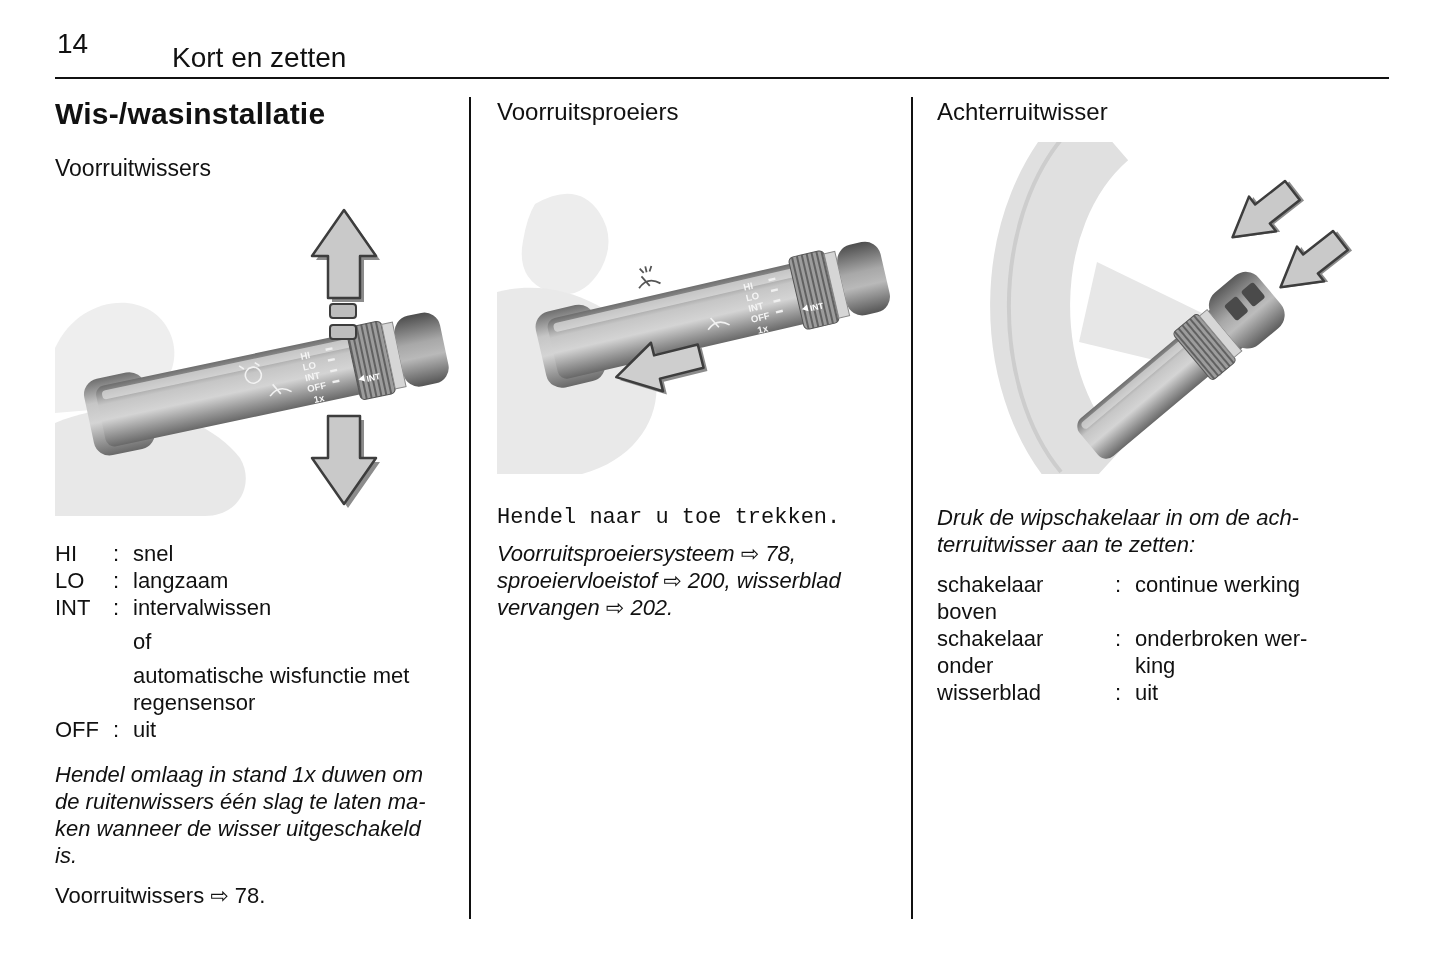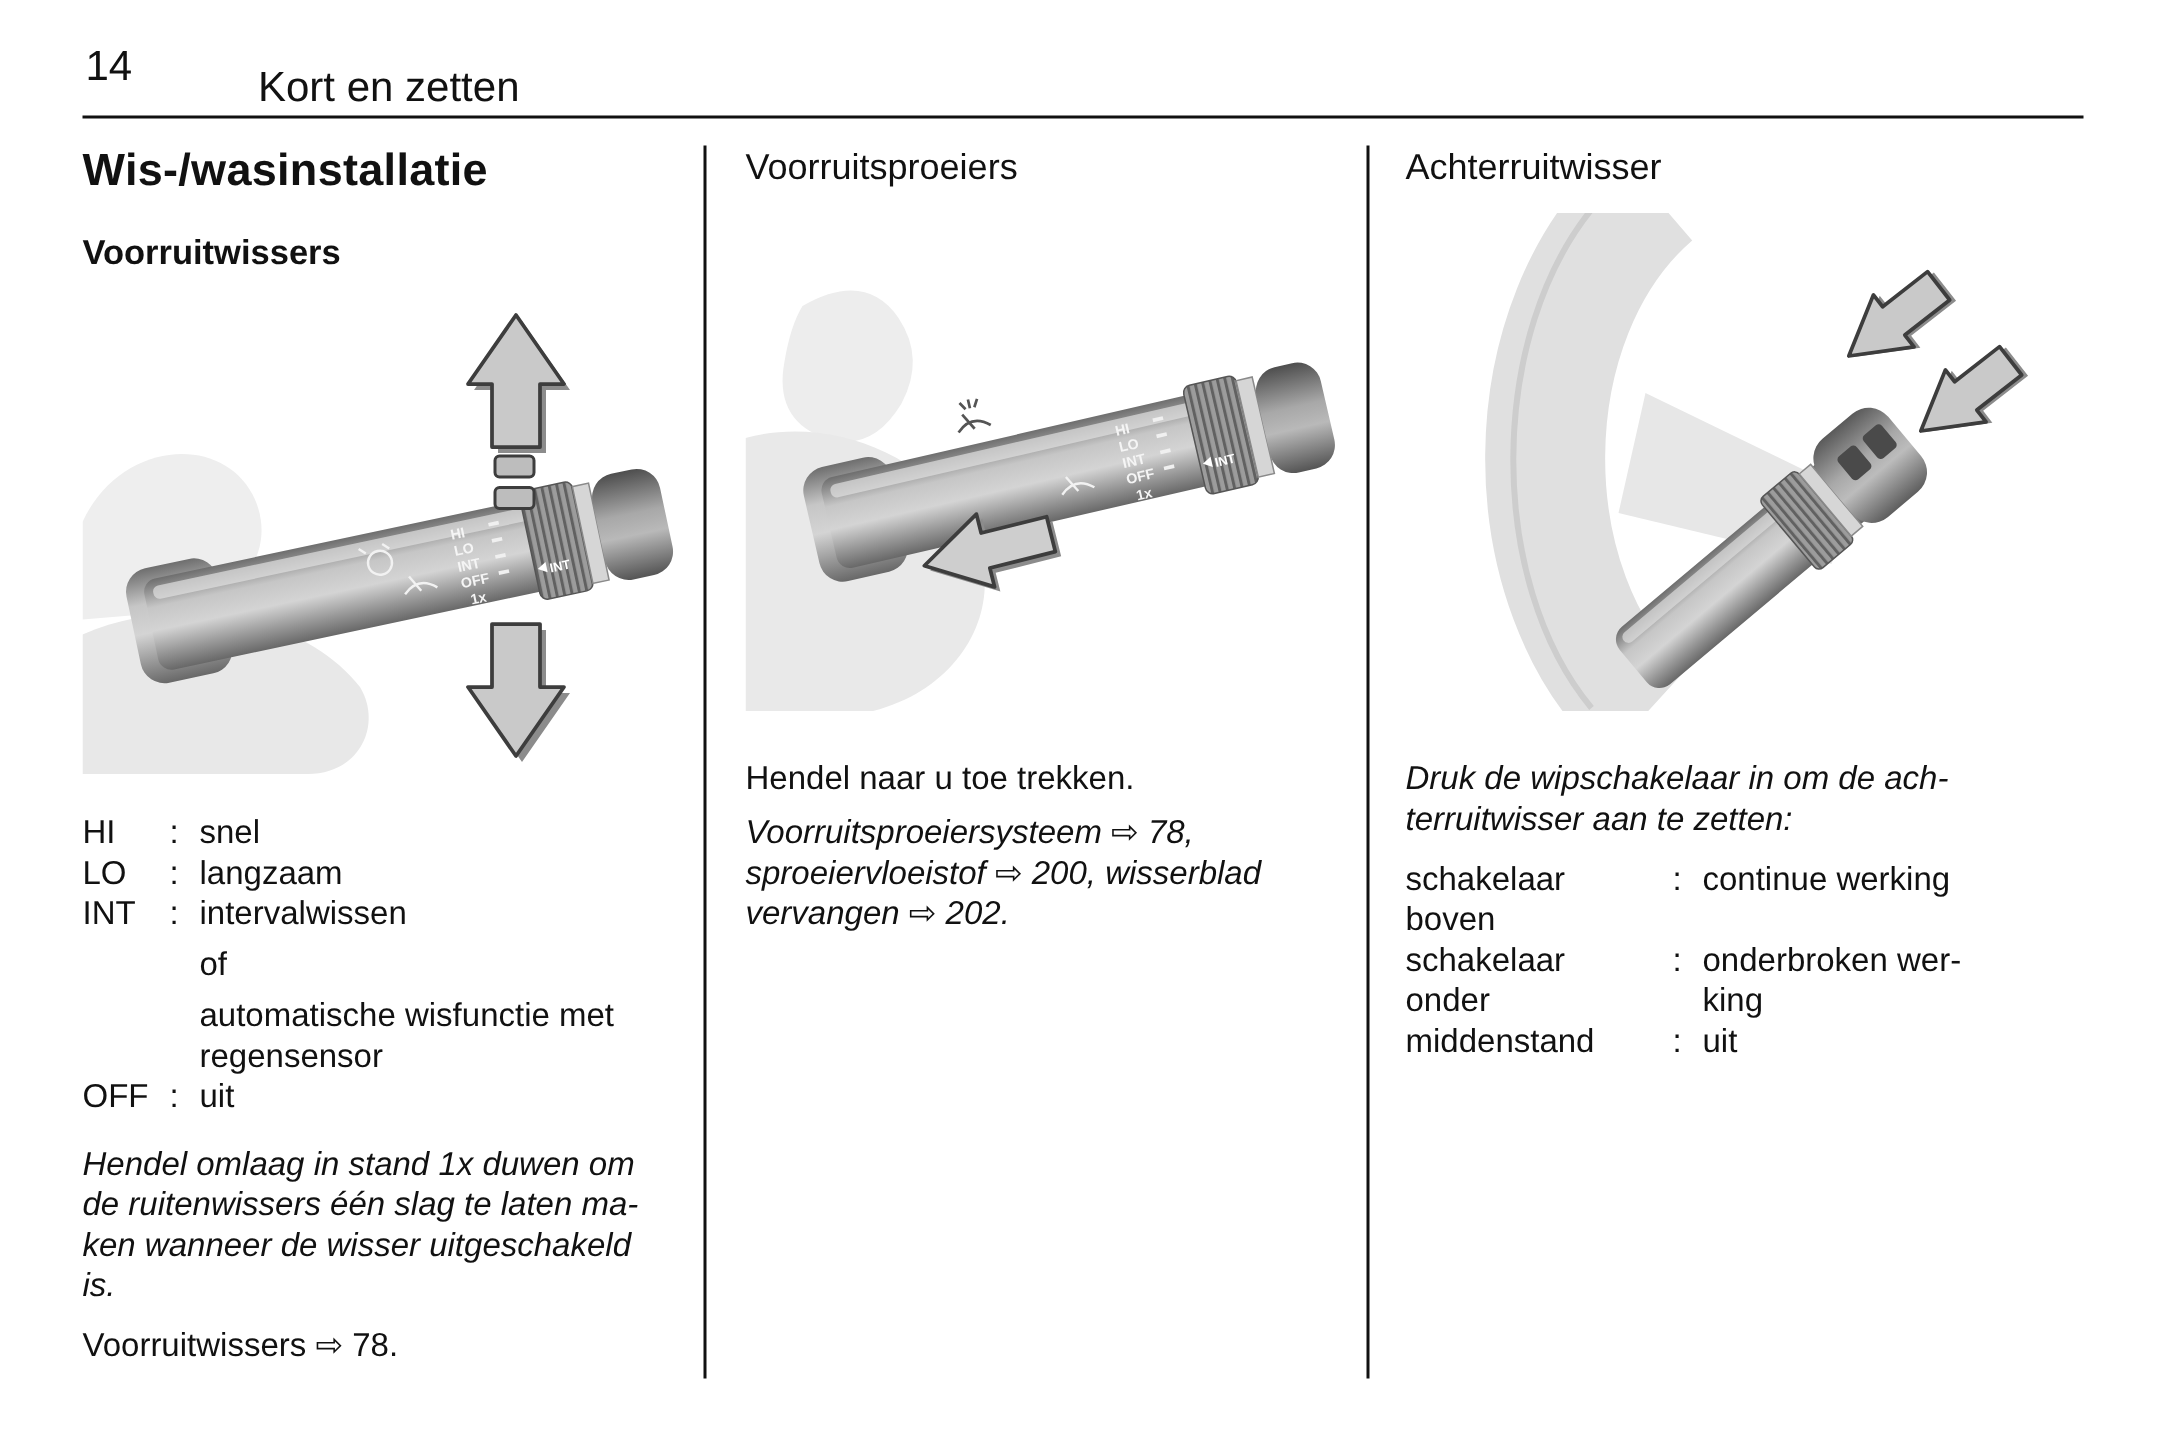--- a/index.html
+++ b/index.html
@@ -14,29 +14,29 @@
   .header-rule { position:absolute; left:55px; top:77px; width:1334px; height:2px; background:#111; }
   .vdiv { position:absolute; top:97px; height:822px; width:2px; background:#111; }
   .vdiv1 { left:469px; }
   .vdiv2 { left:911px; }
   .col { position:absolute; top:95px; }
   .col1 { left:55px; width:400px; }
   .col2 { left:497px; width:400px; }
   .col3 { left:937px; width:455px; }
   .section-title { font-size:30px; font-weight:700; letter-spacing:.2px; margin:2px 0 24px; }
   .col-title { font-size:24px; font-weight:400; margin:3px 0 16px; }
-  .sub-title { font-size:23px; font-weight:700; margin:0 0 16px; }
+  .sub-title { font-size:23px; font-weight:400; margin:0 0 16px; }
   figure { margin:0; }
   .fig1 { margin-bottom:20px; }
   .fig2, .fig3 { margin-bottom:26px; }
   .body { font-size:22px; line-height:27px; }
   .pre { white-space:pre-line;font-style:italic; }
   .para { margin-top:18px; }
   .ref { margin-top:13px; }
-  .p-gap { margin-bottom:9px; }
+  .p-gap { margin-bottom:9px;font-family:Liberation Mono, monospace; }
   .deflist { }
   .defrow { display:flex; align-items:flex-start; font-size:22px; line-height:27px; }
   .defrow.cont { margin-top:7px; }
   .col1 .defrow .term { width:58px; flex:none; white-space:pre-line; }
   .col1 .defrow .colon { width:20px; flex:none; }
   .col3 .defrow .term { width:178px; flex:none; white-space:pre-line; }
   .col3 .defrow .colon { width:20px; flex:none; }
   .defrow .def { flex:1; white-space:pre-line; }
   .intro { margin-bottom:13px; }
   svg text { font-family:"Liberation Sans","DejaVu Sans",sans-serif; }
@@ -302,20 +302,20 @@
         <span class="def">continue werking</span>
       </div>
       <div class="defrow">
         <span class="term">schakelaar
 onder</span>
         <span class="colon">:</span>
         <span class="def">onderbroken wer-
 king</span>
       </div>
       <div class="defrow">
-        <span class="term">middenstand</span>
+        <span class="term">wisserblad</span>
         <span class="colon">:</span>
         <span class="def">uit</span>
       </div>
     </div>
   </section>
 
 </div>
 
 </body></html>

